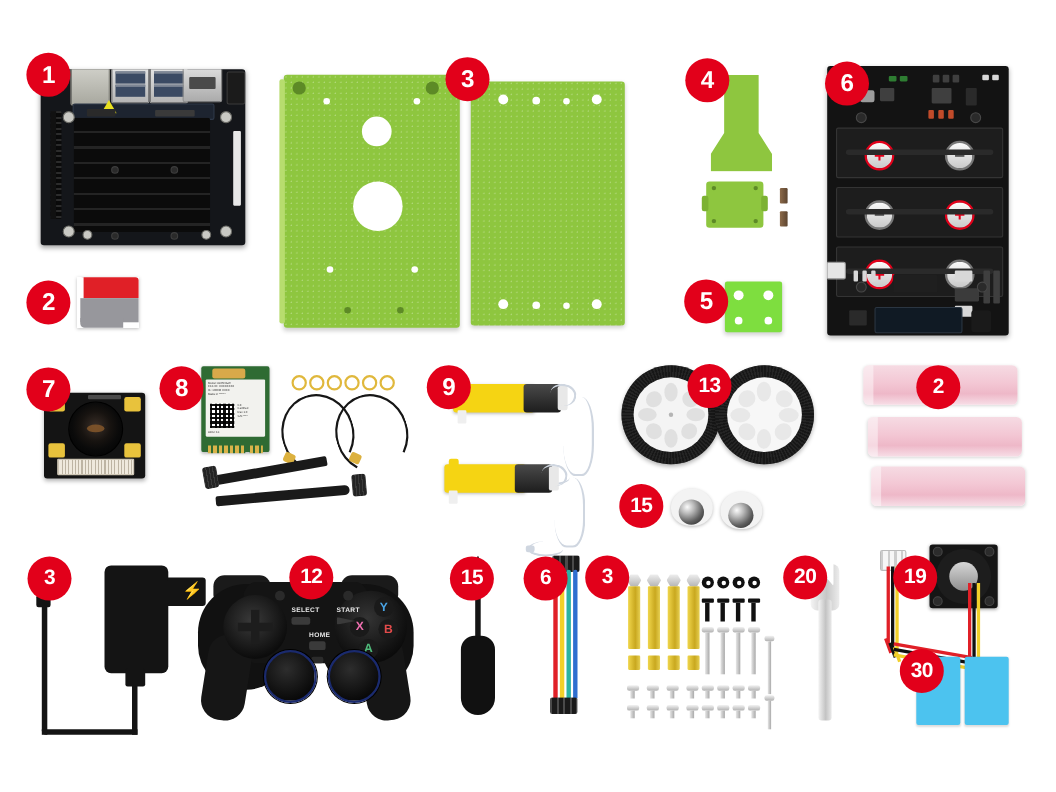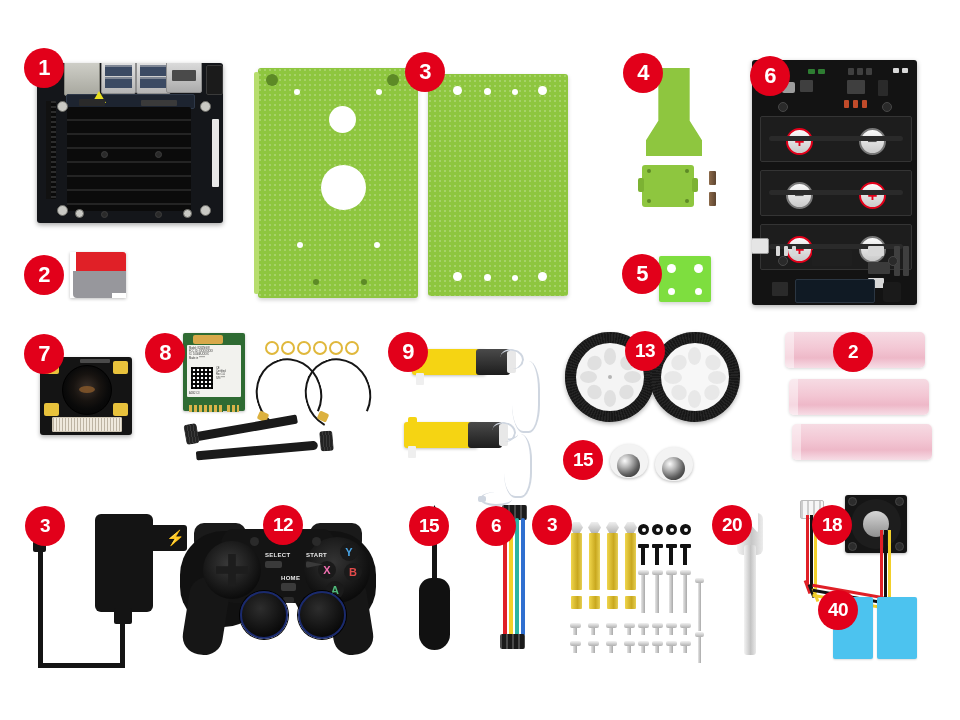--- a/index.html
+++ b/index.html
@@ -632,22 +632,22 @@
     <div class="fwire" style="left:814px;top:515px;height:78px;background:#f2d02a"></div>
     <div style="position:absolute;left:806px;top:580px;width:3px;height:14px;background:#e02027;transform:rotate(-20deg)"></div>
     <div style="position:absolute;left:810px;top:584px;width:3px;height:14px;background:#111111;transform:rotate(-20deg)"></div>
     <div style="position:absolute;left:814px;top:588px;width:3px;height:14px;background:#f2d02a;transform:rotate(-20deg)"></div>
     <div style="position:absolute;left:812px;top:590px;width:72px;height:3px;background:#e02027;transform:rotate(10deg)"></div>
     <div style="position:absolute;left:812px;top:595px;width:72px;height:3px;background:#111111;transform:rotate(10deg)"></div>
     <div style="position:absolute;left:812px;top:600px;width:72px;height:3px;background:#f2d02a;transform:rotate(10deg)"></div>
     <div style="position:absolute;left:880px;top:530px;width:3px;height:70px;background:#e02027"></div>
     <div style="position:absolute;left:884px;top:530px;width:3px;height:70px;background:#111111"></div>
     <div style="position:absolute;left:888px;top:530px;width:3px;height:70px;background:#f2d02a"></div>
-    <div class="badge small" style="left:812px;top:505px">18</div>
+    <div class="badge small" style="left:812px;top:505px">19</div>
   </div>
 
   <div class="item">
     <div class="pad" style="left:833px;top:597px;width:40px;height:62px"></div>
     <div class="pad" style="left:877px;top:597px;width:40px;height:62px"></div>
-    <div class="badge small" style="left:818px;top:590px">40</div>
+    <div class="badge small" style="left:818px;top:590px">30</div>
   </div>
 
 </div>
 
 </body></html>

